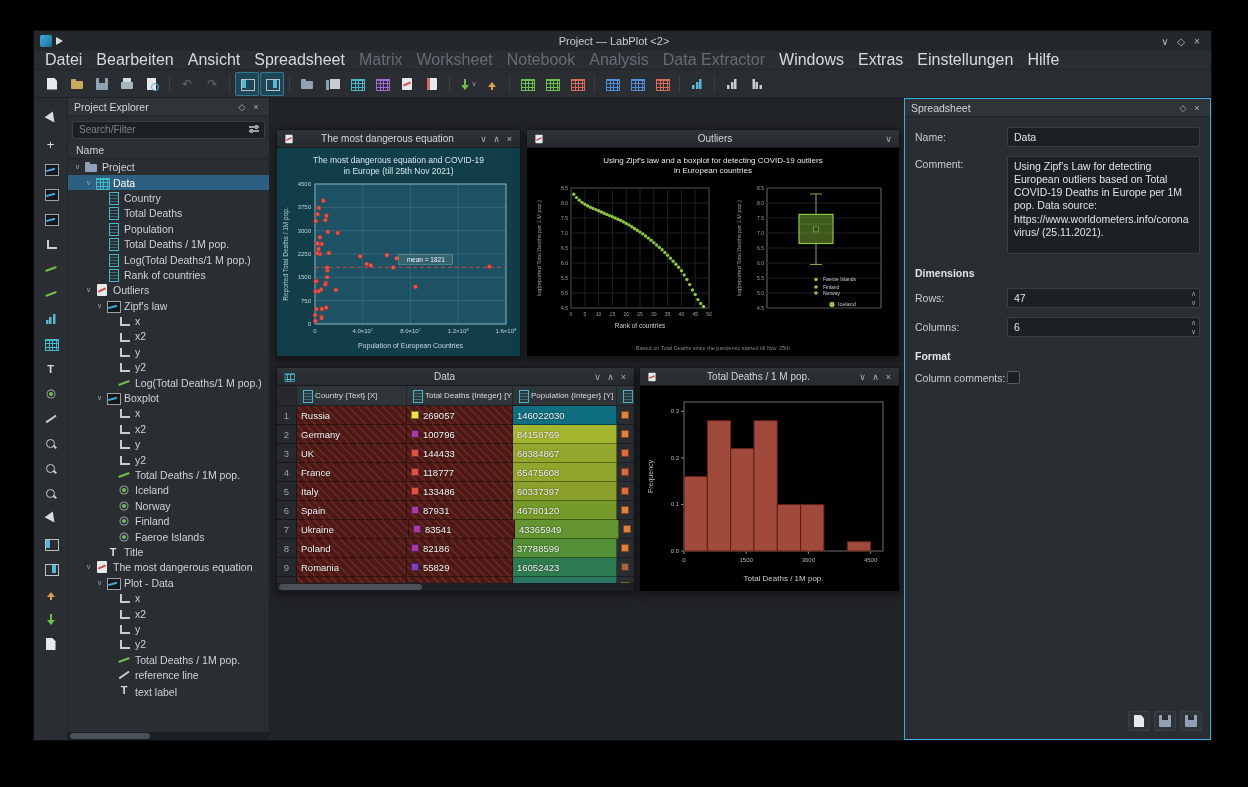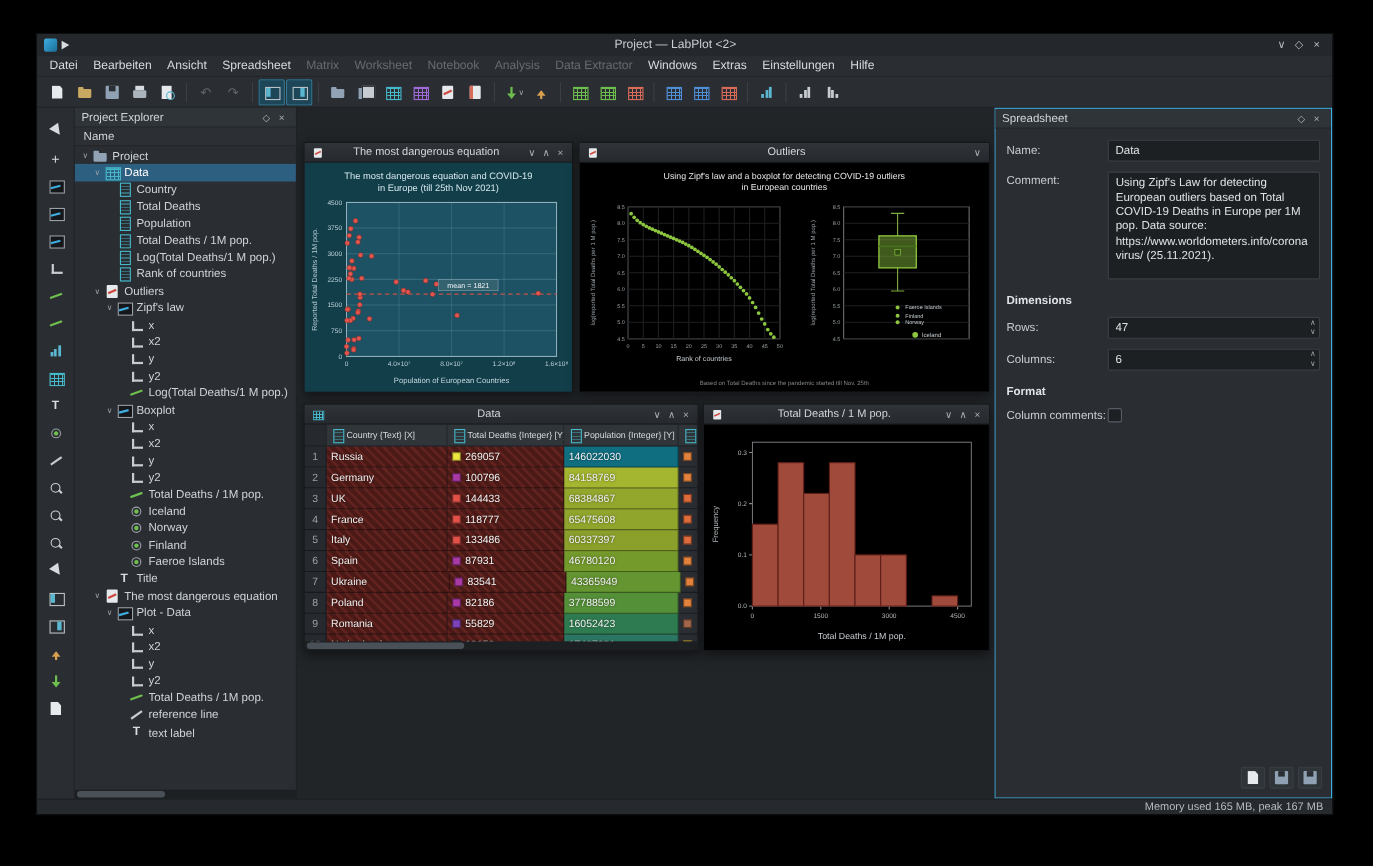--- a/index.html
+++ b/index.html
@@ -4,21 +4,21 @@
 <style>
 *{margin:0;padding:0;box-sizing:border-box}
 html,body{width:1248px;height:787px;background:#000;overflow:hidden;font-family:"Liberation Sans",sans-serif;color:#ced4d9}
 .app{position:absolute;left:33px;top:30px;width:1179px;height:711px;background:#2a2e33;border:1px solid #0c0d0e;display:flex;flex-direction:column}
 
 .titlebar{height:20px;background:#24282c;display:flex;align-items:center;padding:0 6px;font-size:11px;color:#c8cdd2;flex:none}
 .app-icon{width:12px;height:12px;border-radius:2px;background:linear-gradient(135deg,#3daee2,#1a6e96);margin-right:4px;flex:none}
 .tb-arrow{width:0;height:0;border:4px solid transparent;border-left:7px solid #d6dce0;margin-right:4px;flex:none}
 .titlebar .title{flex:1;text-align:center;white-space:nowrap;overflow:hidden}
 .wctl{width:16px;text-align:center;color:#b6bcc1;font-size:10px;cursor:default}
-.menubar{height:19px;background:#2a2e33;display:flex;align-items:center;padding:0 4px;font-size:11px;border-bottom:1px solid #222529;flex:none}
+.menubar{height:19px;background:#2a2e33;display:flex;align-items:center;padding:0 4px;font-size:16px;border-bottom:1px solid #222529;flex:none}
 .menu-item{padding:2px 7px;color:#d6dade;white-space:nowrap}
 .menu-item.disabled{color:#666c71}
 .toolbar{height:28px;background:#2a2e33;display:flex;align-items:center;padding:0 6px;gap:1px;border-bottom:1px solid #1f2226;flex:none}
 .tbtn{width:24px;height:24px;display:inline-flex;align-items:center;justify-content:center;border-radius:2px;position:relative;flex:none}
 .tbtn.checked{background:#1d4659;box-shadow:inset 0 0 0 1px #35788f}
 .tbtn .dd{font-size:7px;color:#9aa0a6;margin-left:-2px}
 .tbtn.dis{opacity:.35}
 .tsep{width:1px;height:18px;background:#3a3f45;margin:0 4px;flex:none}
 
 .content{flex:1;display:flex;min-height:0}
@@ -318,20 +318,24 @@
         <span class="lbtn">
           <span class="ic ic-doc"></span>
         </span>
       </div>
 
     <div class="pe-dock">
       <div class="dock-header">
         <span class="dock-title">Project Explorer</span>
         <span class="dock-btn">◇</span>
         <span class="dock-btn">×</span>
+      </div>
+      <div class="searchrow">
+        <input class="search-input" placeholder="Search/Filter" style="">
+        <span class="ic-filter"></span>
       </div>
       <div class="tree-name-header">Name</div>
       <div class="tree">
           <div class="titem" style="padding-left: 4px;">
             <span class="expander">∨</span>
             <span class="ic ic-folder"></span>
             <span class="tlabel">Project</span>
           </div>
           <div class="titem selected" style="padding-left: 15px;">
             <span class="expander">∨</span>
@@ -944,17 +948,14 @@
             <span class="ic ic-save"></span>
           </span>
         <span class="dbtn">
             <span class="ic ic-save"></span>
           </span>
       </div>
     </div>
 
   </div>
 
-  <div class="statusbar">
-    <span>Memory used 165 MB, peak 167 MB</span>
-  </div>
 
 </div>
 
 </body></html>

